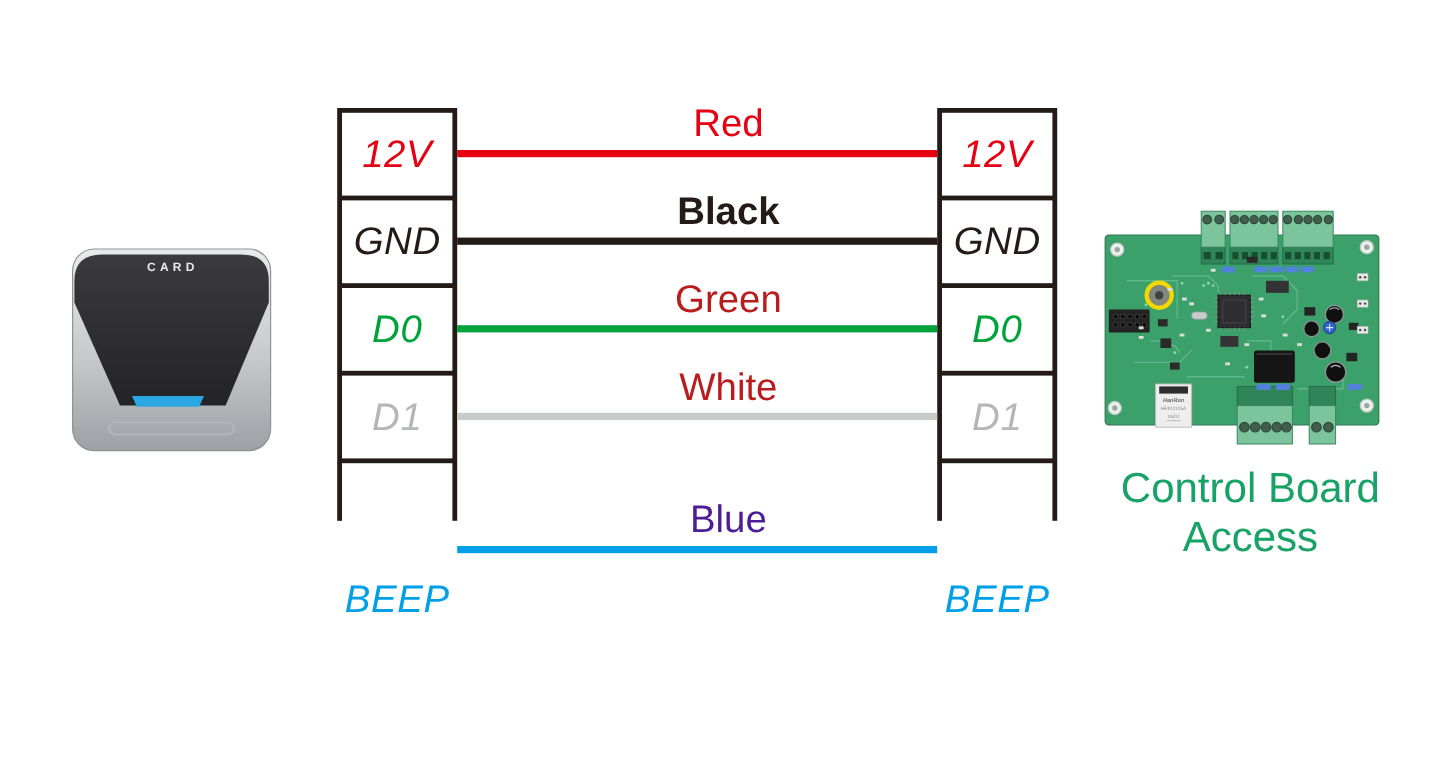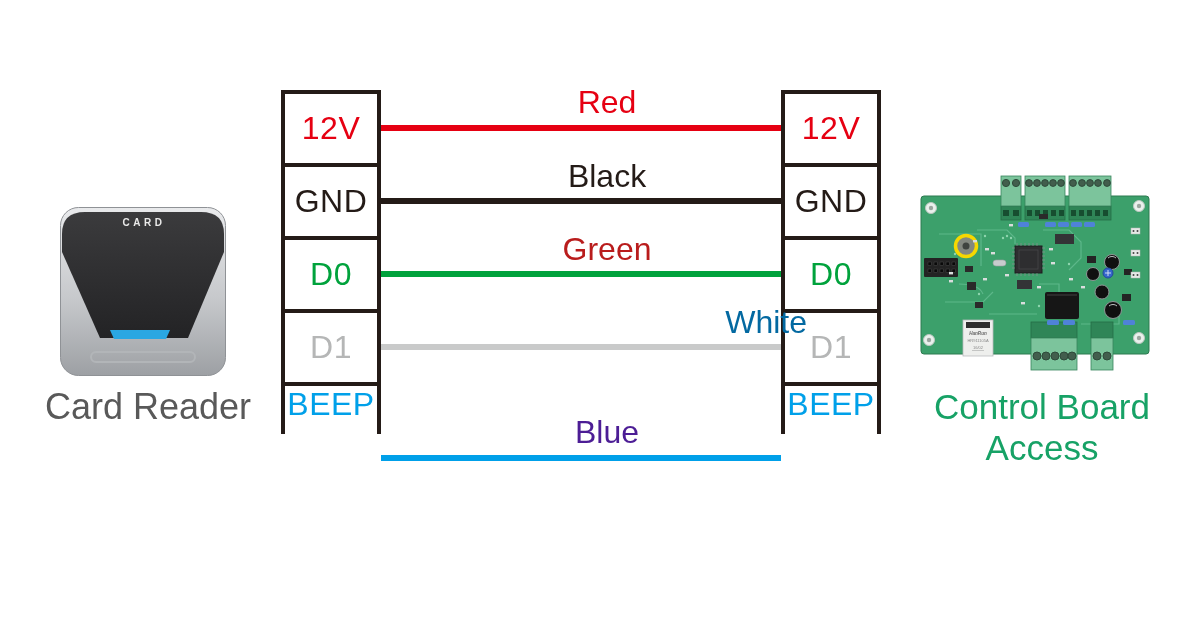--- a/index.html
+++ b/index.html
@@ -4,29 +4,29 @@
 <style>
   html,body { margin:0; padding:0; background:#fff; }
   .stage {
     position:relative; width:1200px; height:640px; background:#ffffff;
     font-family:"Liberation Sans","DejaVu Sans",sans-serif; overflow:hidden;
   }
   
   .tblock {
     position:absolute; top:90px; width:100px; height:344px;
     background:#241b17; padding:4px; box-sizing:border-box;
-    display:grid; grid-template-rows:69px 69px 69px 69px 132px; row-gap:4px;
+    display:grid; grid-template-rows:69px 69px 69px 69px 132px; row-gap:4px;font-style:italic;
   }
   .tblock.left  { left:281px; }
   .tblock.right { left:781px; }
   .tcell {
     background:#ffffff; display:flex; align-items:center; justify-content:center;
     font-size:32px; letter-spacing:0.5px; overflow:hidden;
   }
-  .tcell.tall { align-items:flex-start; box-sizing:border-box; }
+  .tcell.tall { align-items:flex-end; box-sizing:border-box; }
   
   .wire { position:absolute; left:381px; width:400px; height:6px; }
   .wire-label {
     position:absolute; left:362px; width:400px; text-align:center;
     font-size:32px; font-weight:400;padding-left:45px;
   }
   
   .cr-label {
     position:absolute; left:18px; top:386px; width:260px; text-align:center;
     font-size:36px; color:#595959;
@@ -53,21 +53,20 @@
         <stop offset="0" stop-color="#3b3b3d"></stop>
         <stop offset="1" stop-color="#232325"></stop>
       </linearGradient>
     </defs>
     <rect x="1.5" y="1.5" width="165" height="168" rx="18" fill="url(#silver)" stroke="#8f9296" stroke-width="1"></rect>
     <path d="M3,46 L3,28 Q3,6 26,6 L142,6 Q165,6 165,28 L165,46 L129,132 L41,132 Z" fill="url(#darkg)"></path>
     <text x="85" y="20" text-anchor="middle" font-size="10" font-weight="bold" letter-spacing="3.5" fill="#e9e9e9">CARD</text>
     <path d="M51,124 L111,124 L107,133 L55,133 Z" fill="#2aa7e2"></path>
     <rect x="32" y="146" width="104" height="10" rx="5" fill="none" stroke="#b2b5b8" stroke-width="2"></rect>
   </svg>
-  <div class="cr-label">Card Reader</div>
 
   <div class="tblock left" id="block-left">
       <div class="tcell">
         <span style="color: rgb(230, 0, 18);">12V</span>
       </div>
       <div class="tcell">
         <span style="color: rgb(36, 27, 23);">GND</span>
       </div>
       <div class="tcell">
         <span style="color: rgb(0, 162, 60);">D0</span>
@@ -94,25 +93,25 @@
       </div>
       <div class="tcell tall">
         <span style="color: rgb(0, 160, 233);">BEEP</span>
       </div>
     </div>
 
   <div id="wires">
       <div class="wire" style="top: 125px; background-color: rgb(230, 0, 18);"></div>
       <div class="wire-label" style="top: 84px; color: rgb(230, 0, 18);">Red</div>
       <div class="wire" style="top: 198px; background-color: rgb(36, 27, 23);"></div>
-      <div class="wire-label" style="top: 158px; color: rgb(36, 27, 23);">Black</div>
+      <div class="wire-label" style="top: 158px; color: rgb(36, 27, 23); font-weight: bold;">Black</div>
       <div class="wire" style="top: 271px; background-color: rgb(0, 162, 60);"></div>
       <div class="wire-label" style="top: 231px; color: #b91c1c;">Green</div>
       <div class="wire" style="top: 344px; background-color: rgb(201, 202, 202);"></div>
-      <div class="wire-label" style="top: 304px; color: #0369a1; text-align: right;">White</div>
+      <div class="wire-label" style="top: 304px; color: #b91c1c;">White</div>
       <div class="wire" style="top: 455px; background-color: rgb(0, 160, 233);"></div>
       <div class="wire-label" style="top: 414px; color: #4c1d95;">Blue</div>
     </div>
 
   <svg viewBox="0 0 232 200" style="left:919px;top:174px;width:232px;height:200px">
 
     <rect x="2" y="22" width="228" height="158" rx="3" fill="#3ca06b" stroke="#2c7a50" stroke-width="1"></rect>
 
     <g stroke="#5db78a" stroke-width="1.2" fill="none">
       <path d="M20,60 H62 V92"></path>

